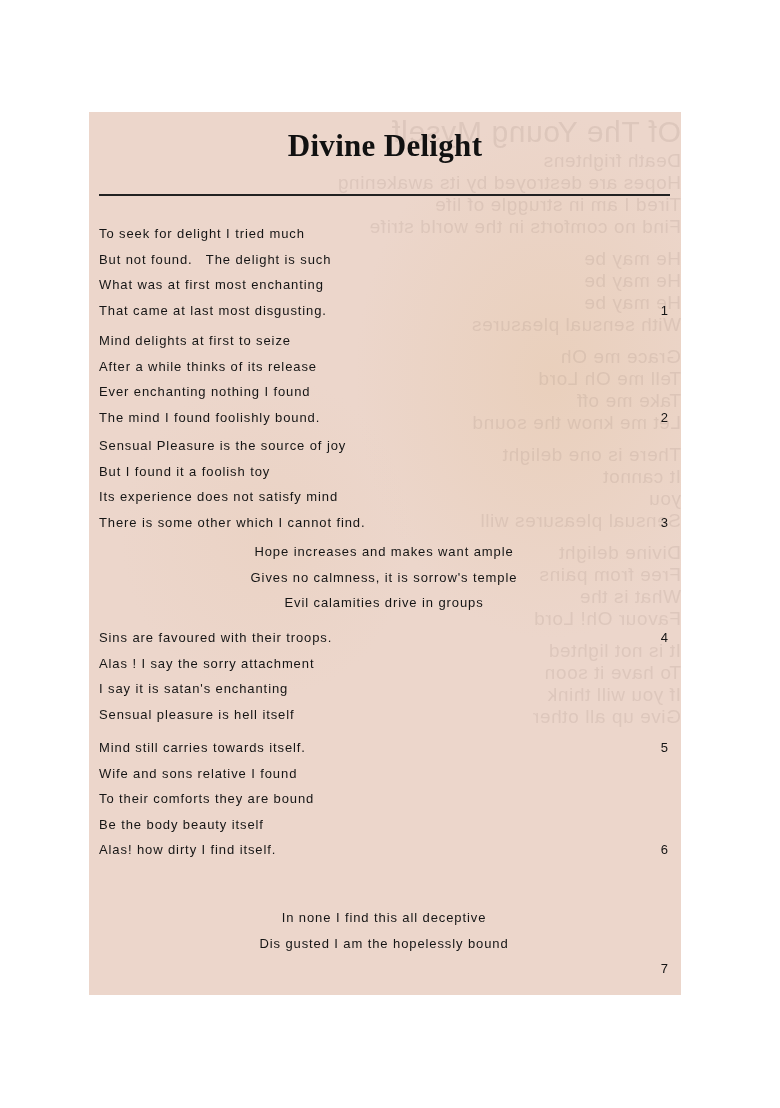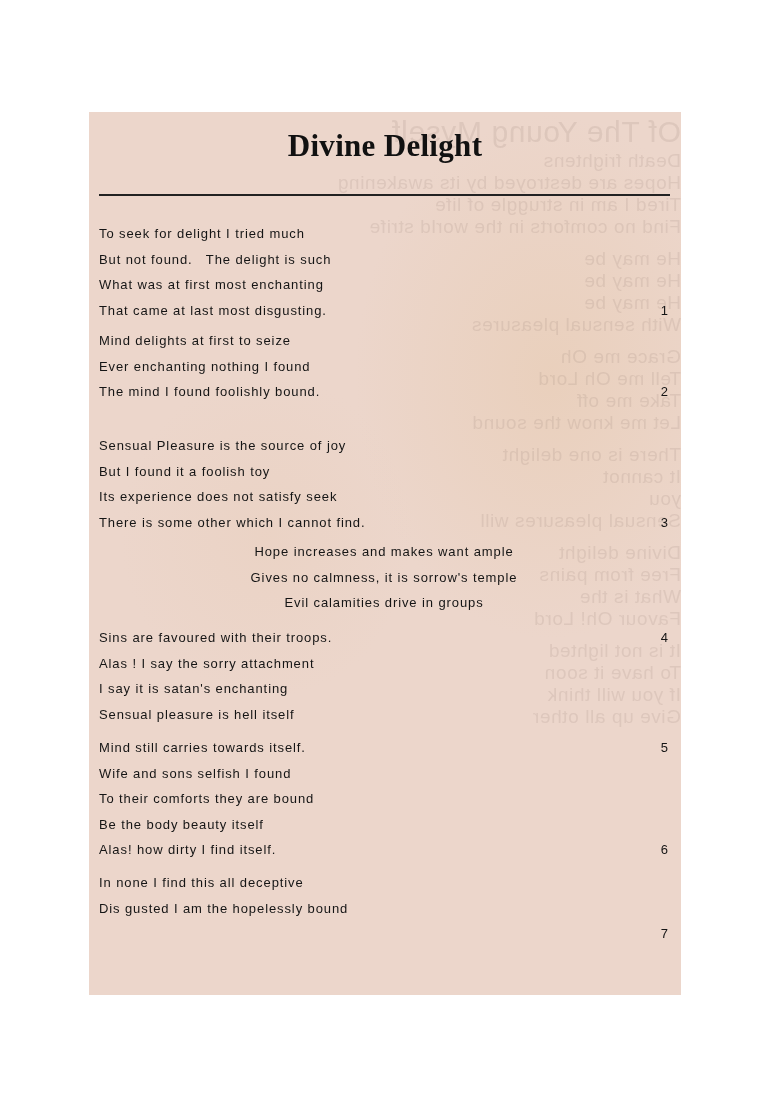--- a/index.html
+++ b/index.html
@@ -77,51 +77,52 @@
 
   <div class="stanza" style="top:109px;">
     <div class="line"><span>To seek for delight I tried much</span></div>
     <div class="line"><span style="white-space:pre">But not found.   The delight is such</span></div>
     <div class="line"><span>What was at first most enchanting</span></div>
     <div class="line"><span>That came at last most disgusting.</span><span class="num">1</span></div>
   </div>
 
   <div class="stanza" style="top:216px;">
     <div class="line"><span>Mind delights at first to seize</span></div>
+    <div class="line"><span>After a while thinks of its release</span></div>
     <div class="line"><span>Ever enchanting nothing I found</span></div>
     <div class="line"><span>The mind I found foolishly bound.</span><span class="num">2</span></div>
   </div>
 
   <div class="stanza" style="top:321px;">
     <div class="line"><span>Sensual Pleasure is the source of joy</span></div>
     <div class="line"><span>But I found it a foolish toy</span></div>
-    <div class="line"><span>Its experience does not satisfy seek</span></div>
+    <div class="line"><span>Its experience does not satisfy mind</span></div>
     <div class="line"><span>There is some other which I cannot find.</span><span class="num">3</span></div>
   </div>
 
   <div class="stanza" style="top:427px;text-align:center;">
     <div class="line"><span>Hope increases and makes want ample</span></div>
     <div class="line"><span>Gives no calmness, it is sorrow's temple</span></div>
     <div class="line"><span>Evil calamities drive in groups</span></div>
   </div>
 
   <div class="stanza" style="top:513px;">
     <div class="line"><span>Sins are favoured with their troops.</span><span class="num">4</span></div>
     <div class="line"><span>Alas ! I say the sorry attachment</span></div>
     <div class="line"><span>I say it is satan's enchanting</span></div>
     <div class="line"><span>Sensual pleasure is hell itself</span></div>
   </div>
 
   <div class="stanza" style="top:623px;">
     <div class="line"><span>Mind still carries towards itself.</span><span class="num">5</span></div>
-    <div class="line"><span>Wife and sons selfish I found</span></div>
+    <div class="line"><span>Wife and sons relative I found</span></div>
     <div class="line"><span>To their comforts they are bound</span></div>
     <div class="line"><span>Be the body beauty itself</span></div>
     <div class="line"><span>Alas! how dirty I find itself.</span><span class="num">6</span></div>
   </div>
 
-  <div class="stanza" style="top:758px;">
+  <div class="stanza" style="top:793px;text-align:center;">
     <div class="line"><span>In none I find this all deceptive</span></div>
     <div class="line"><span>Dis gusted I am the hopelessly bound</span></div>
     <div class="line"><span class="num">7</span></div>
   </div>
 
 </div>
 
 </body></html>

